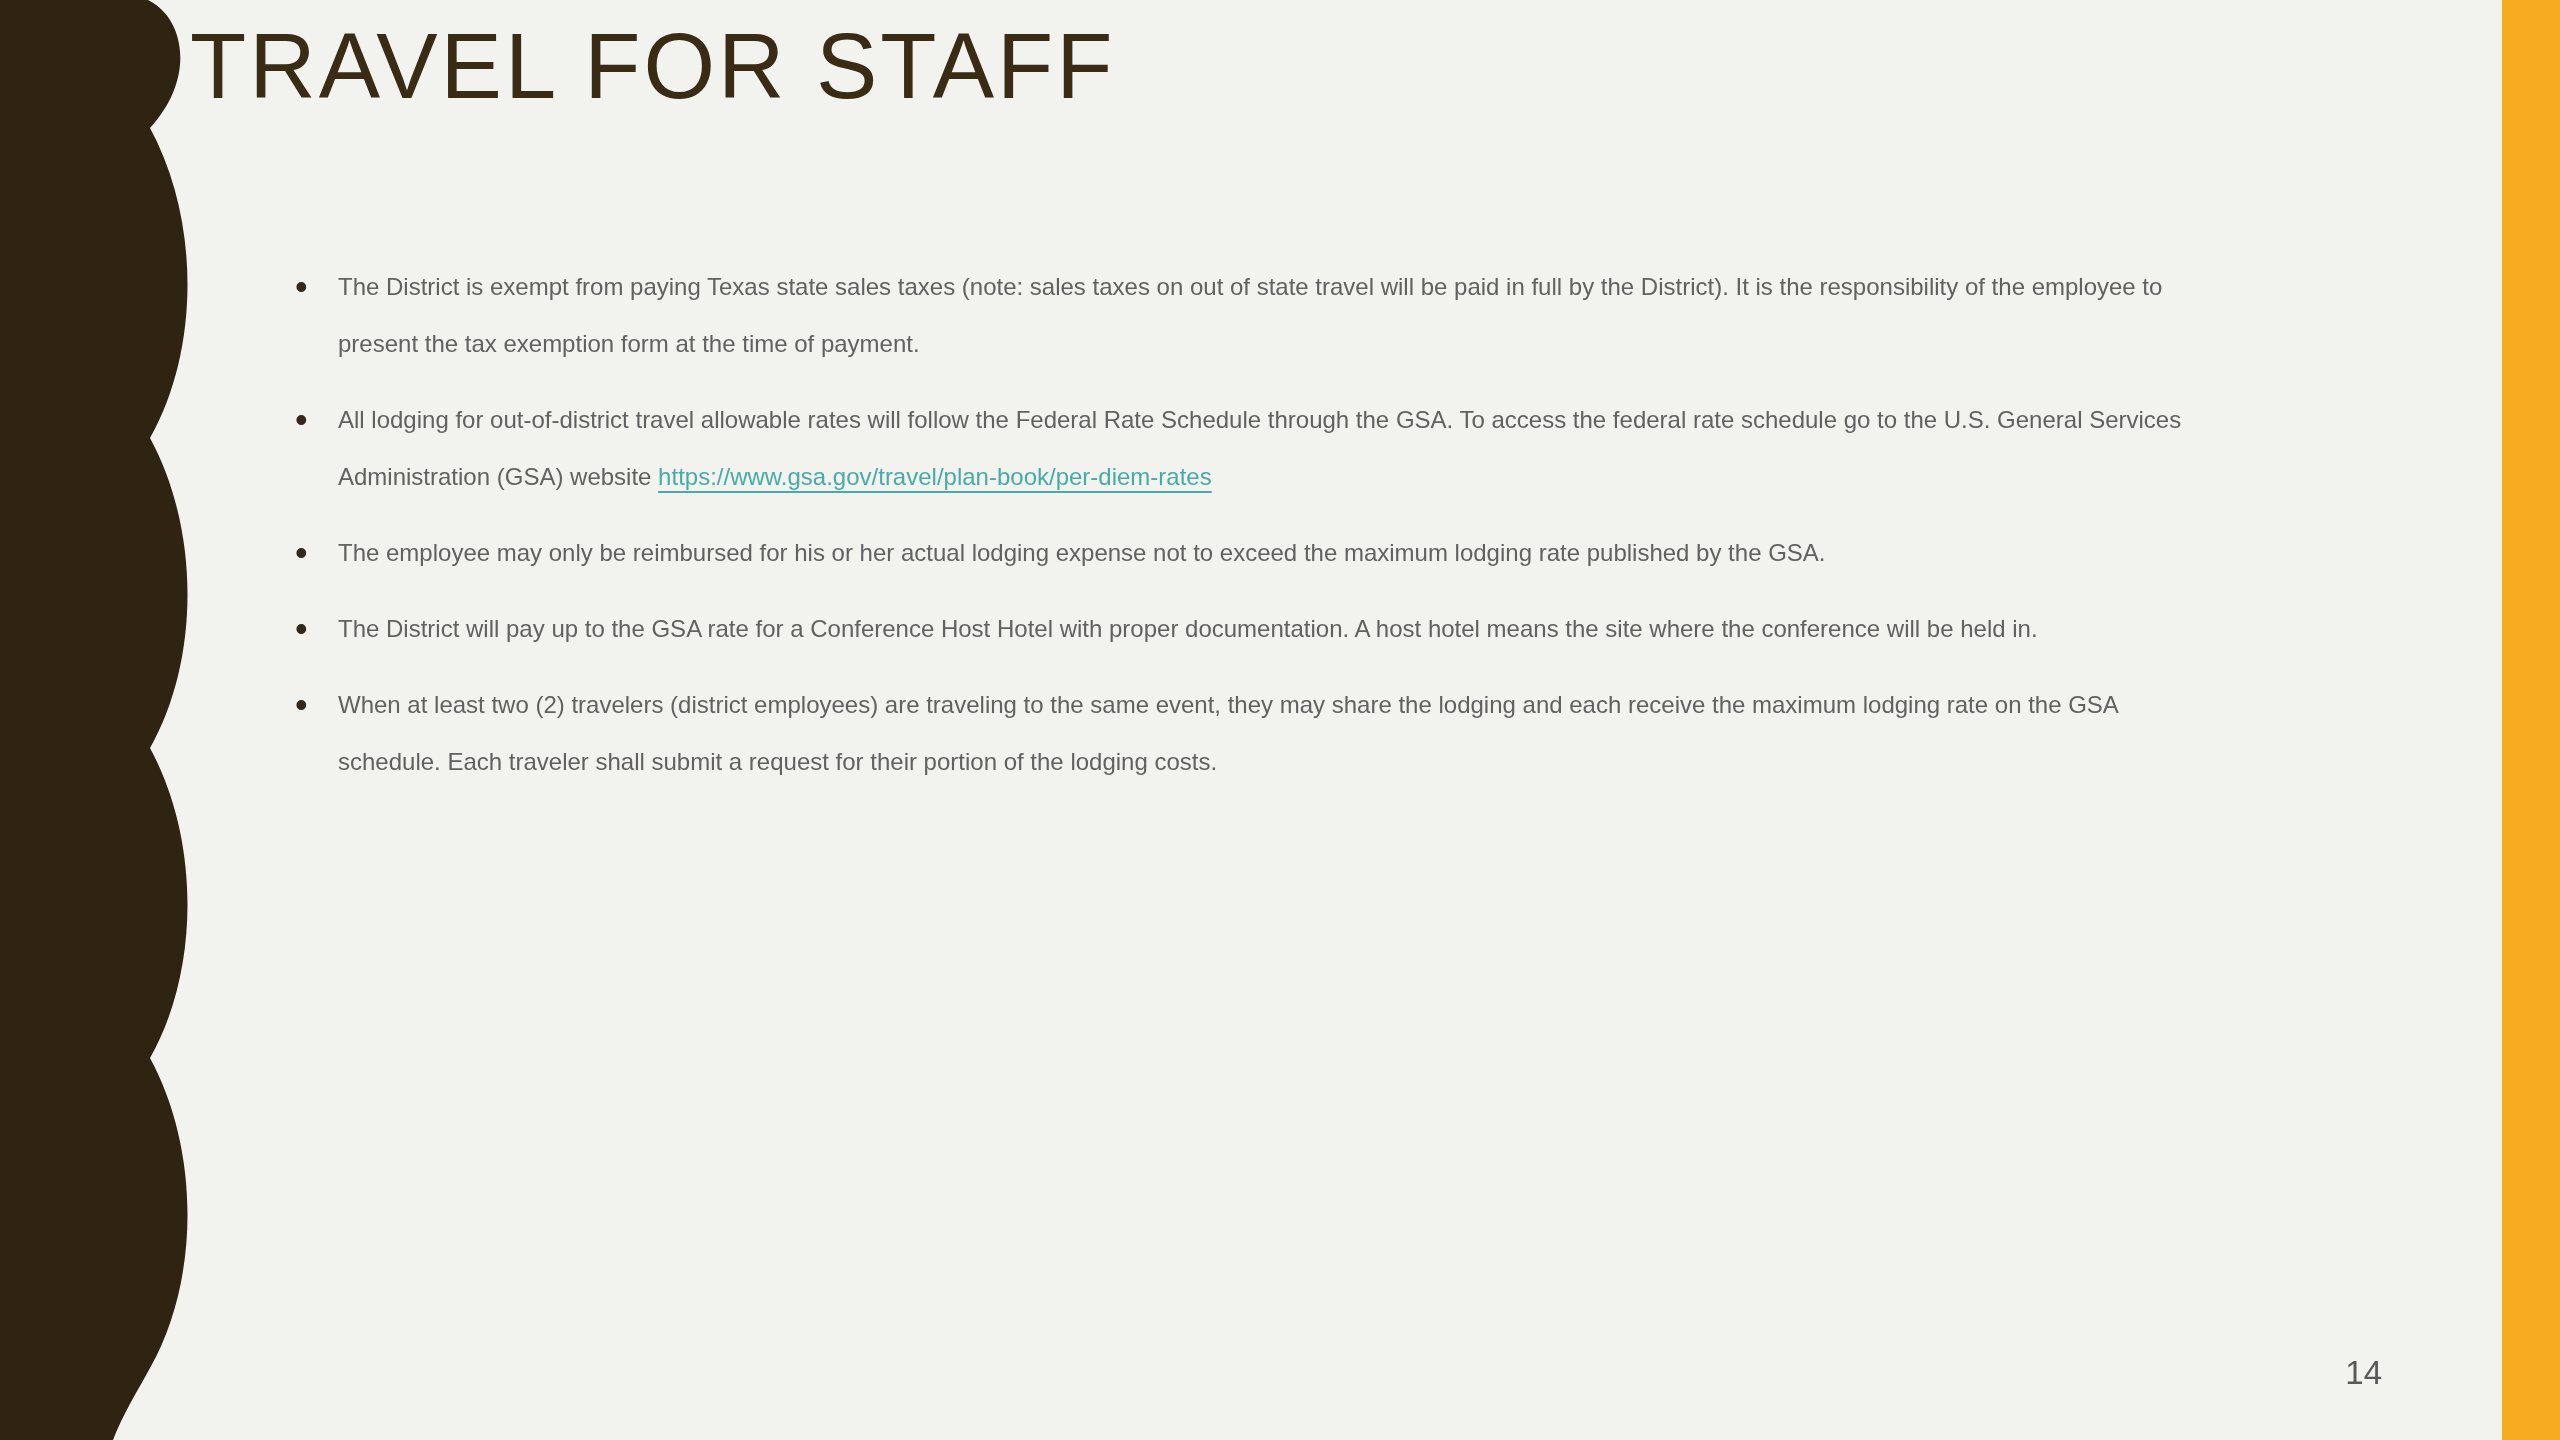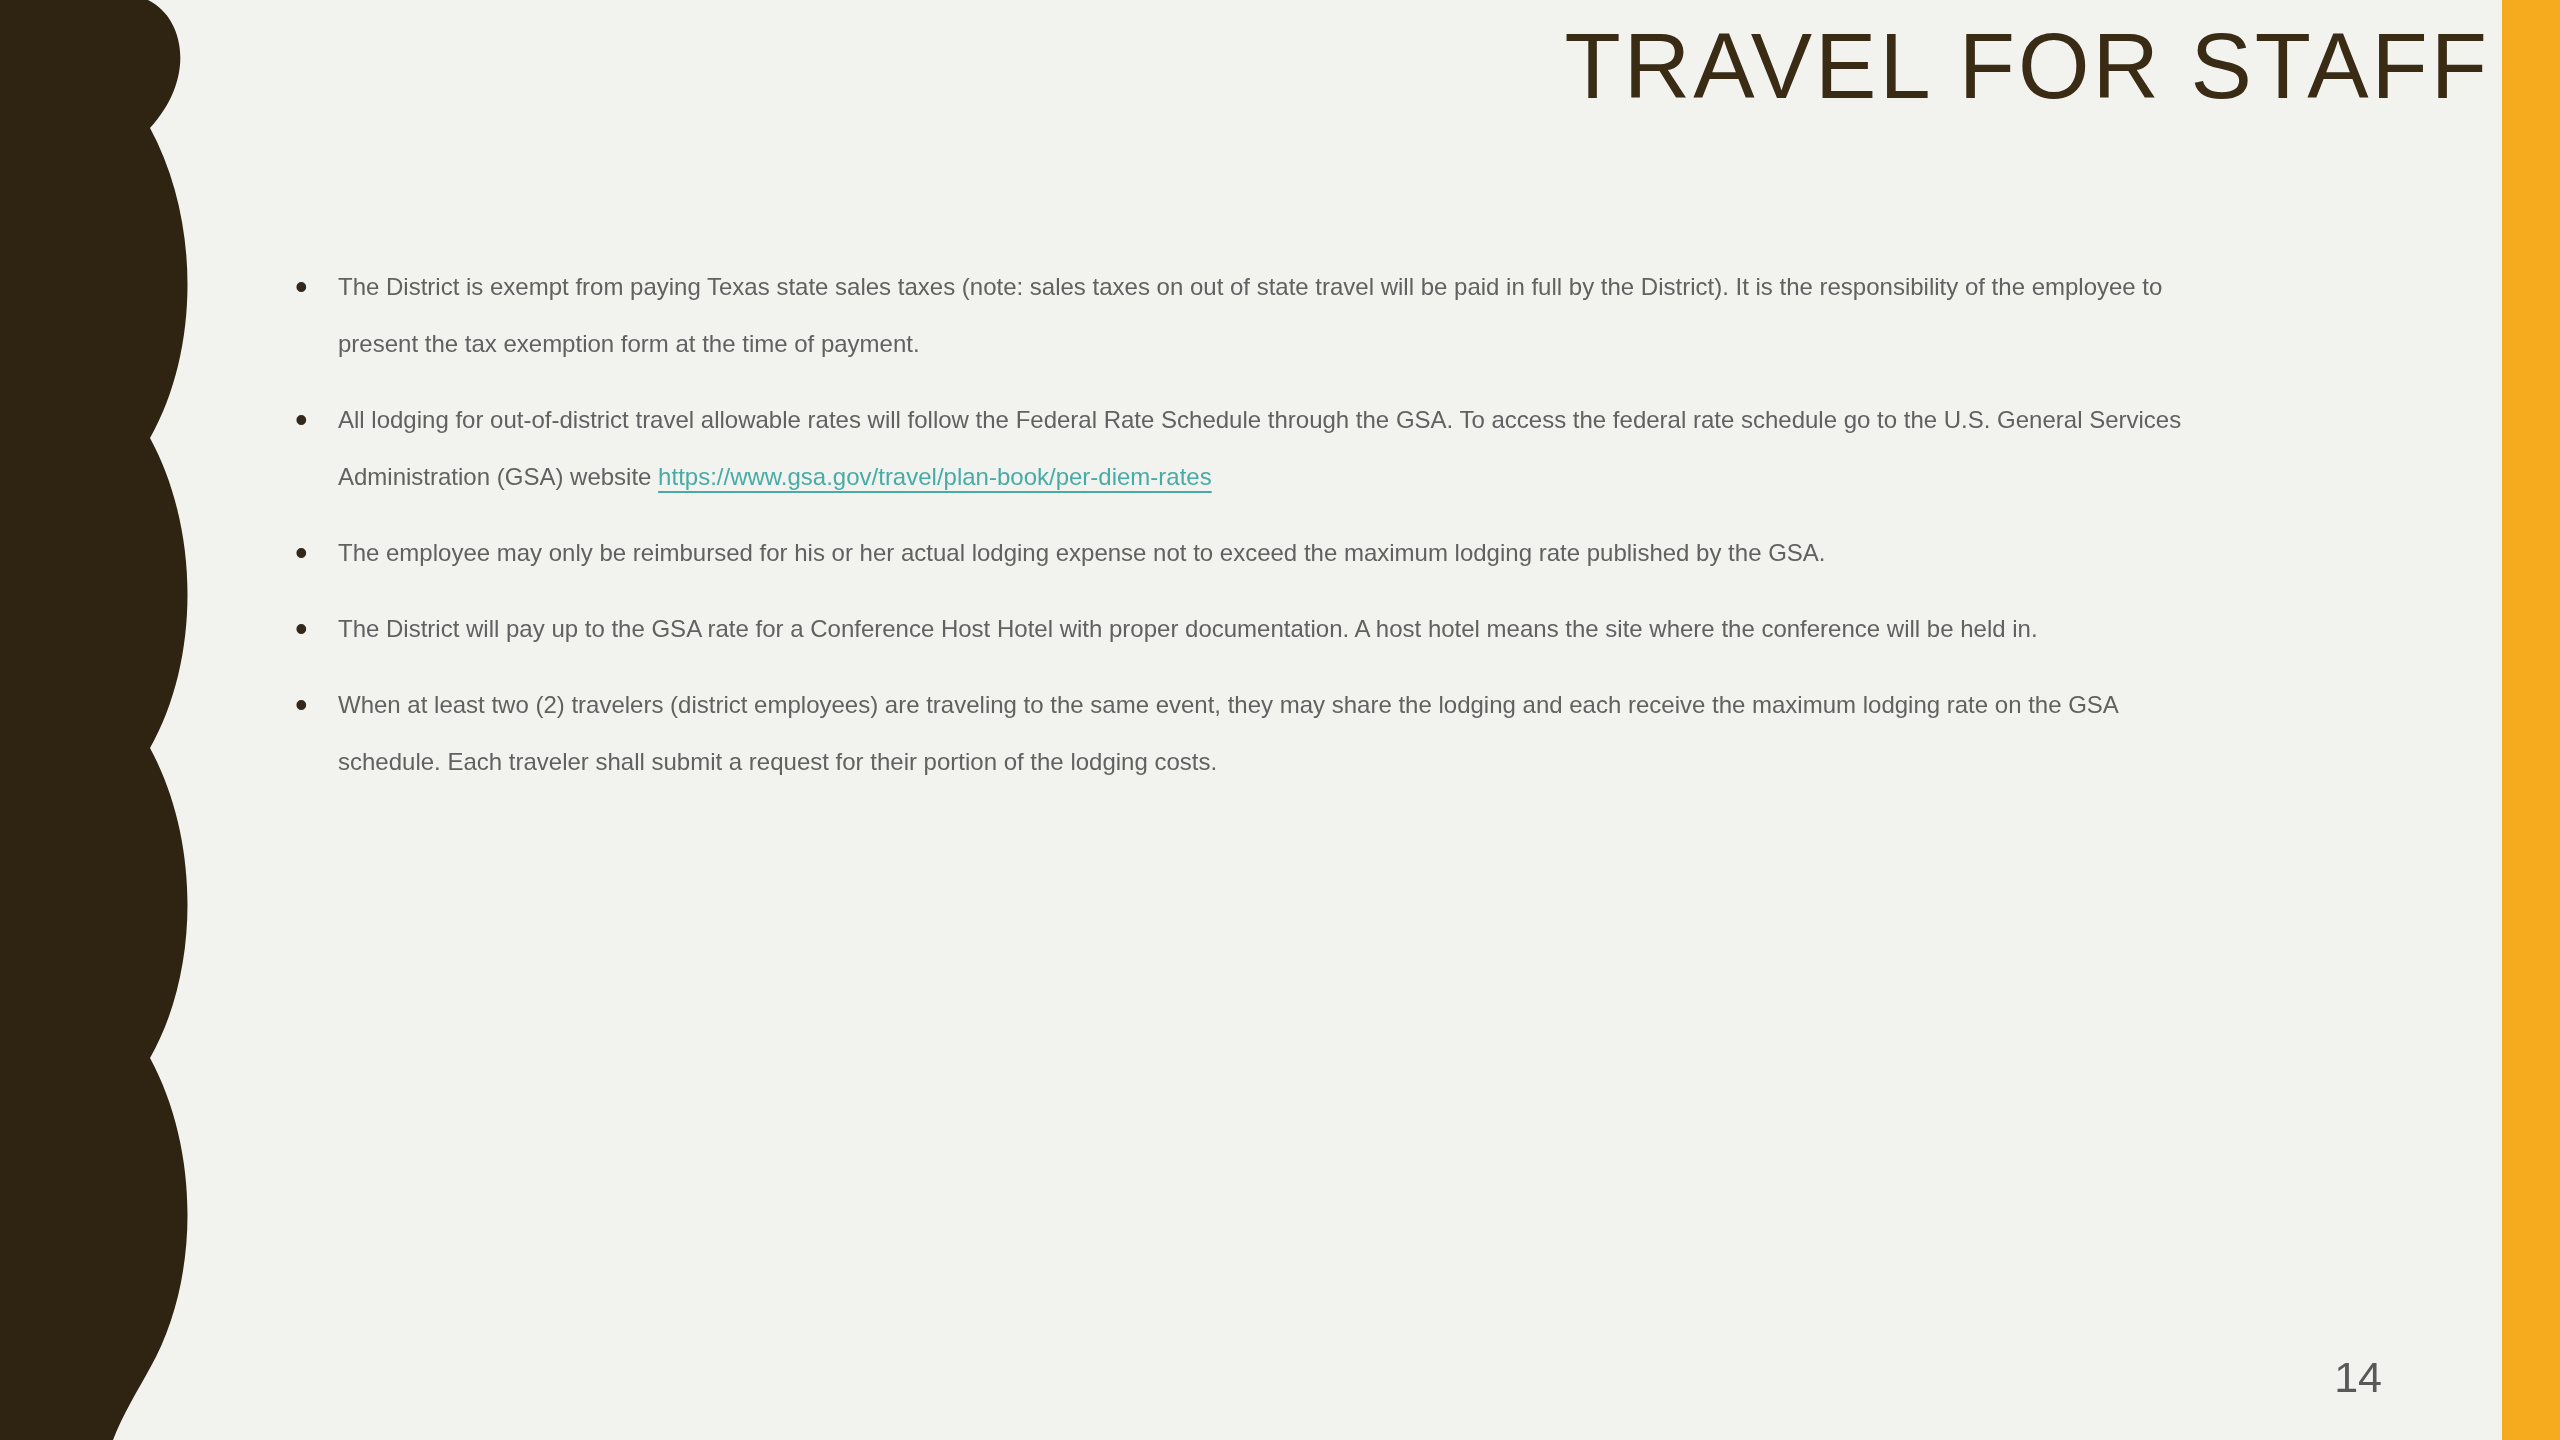--- a/index.html
+++ b/index.html
@@ -29,21 +29,21 @@
     width: 58px;
     height: 1440px;
     background: #f6ab1f;
   }
   .title {
     position: absolute;
     top: 8px;
     left: 190px;
     right: 70px;
     margin: 0;
-    text-align: right;
+    text-align: left;
     color: #3a2b15;
     font-size: 92px;
     font-weight: 400;
     letter-spacing: 3px;
     line-height: 1.28;
   }
   .title span {
     display: block;
   }
   .bullets {
@@ -74,21 +74,21 @@
   .link {
     color: #47aba6;
     text-decoration: underline;
     text-underline-offset: 6px;
   }
   .page-number {
     position: absolute;
     top: 1356px;
     right: 178px;
     color: #595959;
-    font-size: 43px;
+    font-size: 33px;
     line-height: 1;
   }
 </style>
 </head>
 <body>
 
 <div class="slide">
 
   <svg class="left-wave" viewBox="0 0 200 1440" preserveAspectRatio="none" xmlns="http://www.w3.org/2000/svg">
     <path fill="#2f2412" d="

